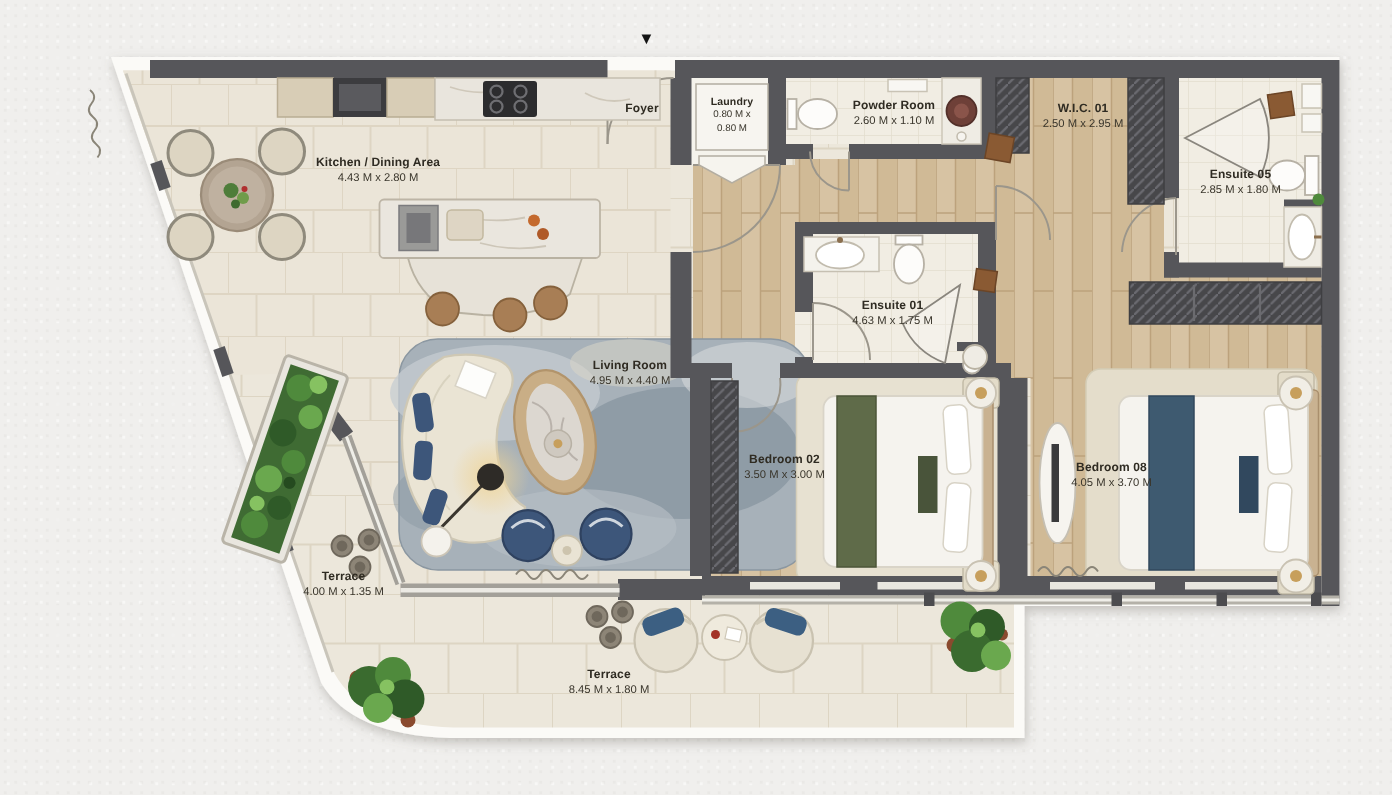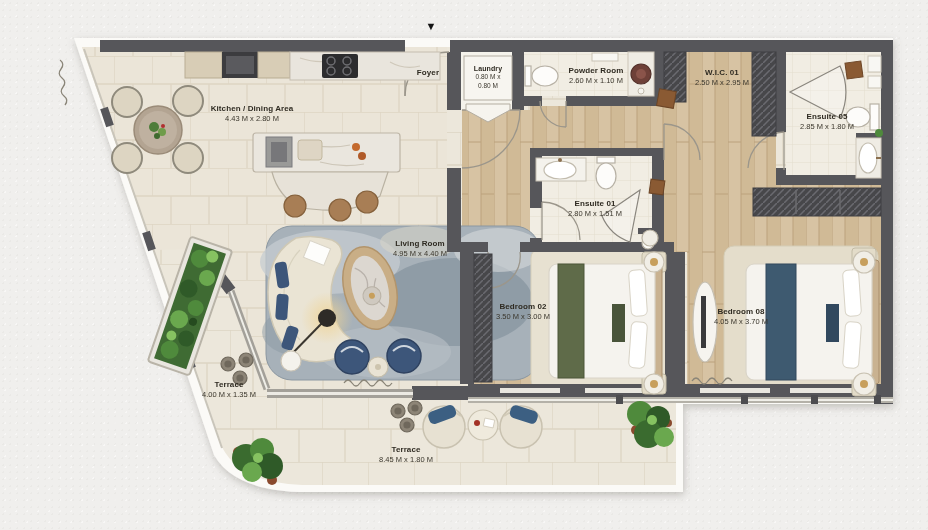--- a/index.html
+++ b/index.html
@@ -418,21 +418,21 @@
 <div class="lbl" style="left:722px;top:78px;">
   <span class="lname">W.I.C. 01</span>
   <span class="ldim">2.50 M x 2.95 M</span>
 </div>
 <div class="lbl" style="left:827px;top:122px;">
   <span class="lname">Ensuite 05</span>
   <span class="ldim">2.85 M x 1.80 M</span>
 </div>
 <div class="lbl" style="left:595px;top:209px;">
   <span class="lname">Ensuite 01</span>
-  <span class="ldim">2.80 M x 1.51 M</span>
+  <span class="ldim">4.63 M x 1.75 M</span>
 </div>
 <div class="lbl" style="left:420px;top:249px;">
   <span class="lname">Living Room</span>
   <span class="ldim">4.95 M x 4.40 M</span>
 </div>
 <div class="lbl" style="left:523px;top:312px;">
   <span class="lname">Bedroom 02</span>
   <span class="ldim">3.50 M x 3.00 M</span>
 </div>
 <div class="lbl" style="left:741px;top:317px;">

